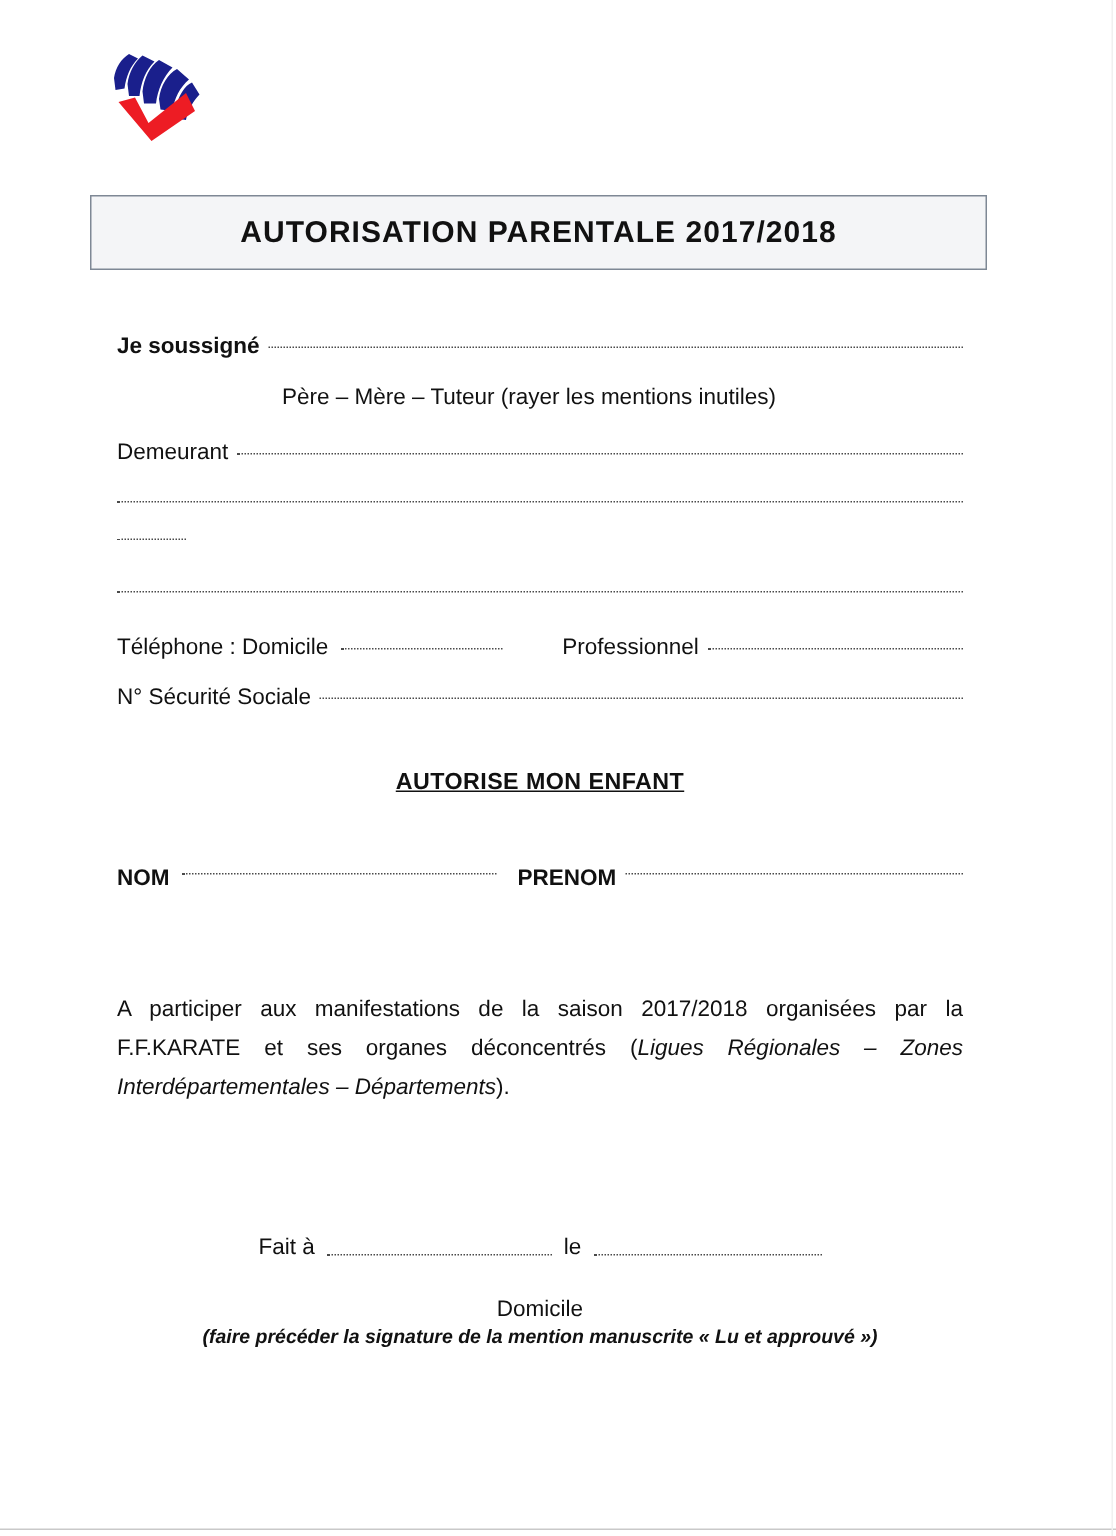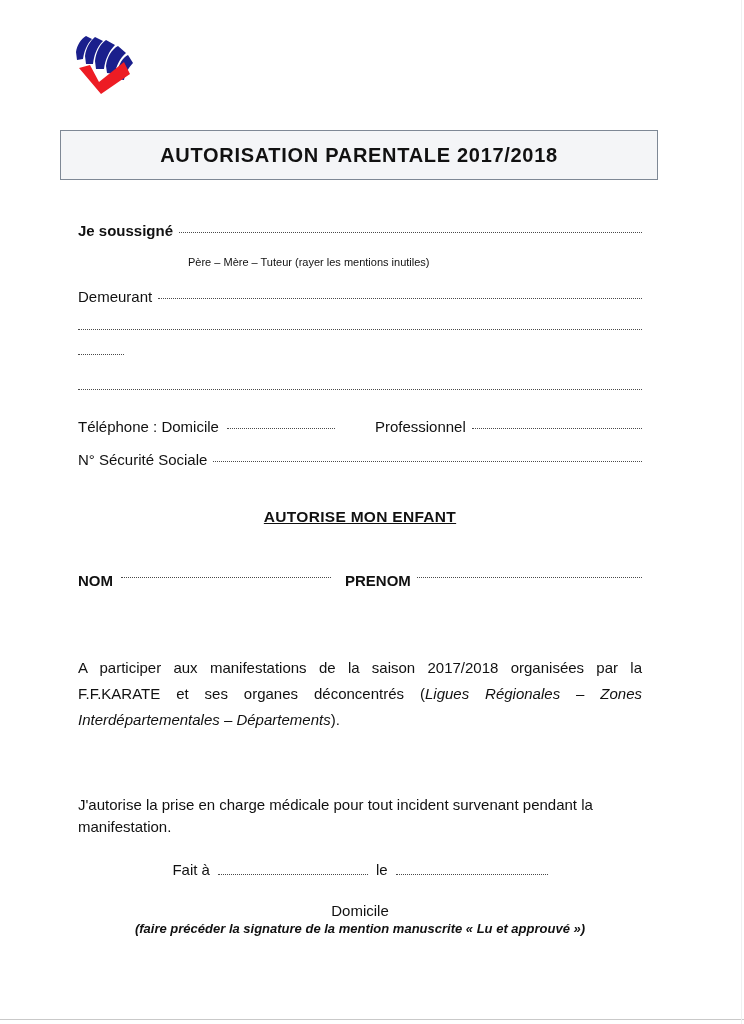--- a/index.html
+++ b/index.html
@@ -130,21 +130,21 @@
 
   .gap-16 { height: 16px; }
   .gap-20 { height: 20px; }
   .gap-24 { height: 24px; }
   .gap-28 { height: 28px; }
   .gap-34 { height: 34px; }
   .gap-40 { height: 40px; }
   .gap-46 { height: 46px; }
 
   .sub-note {
-    font-size: 11px;
+    font-size: 15px;
     color: #111;
     margin-left: 110px;
     margin-top: 17px;
     white-space: nowrap;
   }
 
   .dots-line-full {
     width: 100%;
     border-bottom: 1.5px dotted #4a4a4a;
     height: 0;
@@ -340,21 +340,20 @@
     <div class="gap-46"></div>
     <div class="gap-20"></div>
 
     <p class="para" style="margin:0;">
       <span>A participer aux manifestations de la </span><b>saison 2017/2018</b><span> organisées par la F.F.KARATE et ses organes déconcentrés (</span><i>Ligues Régionales – Zones Interdépartementales – Départements</i><span>).</span>
     </p>
 
     <div class="gap-46"></div>
     <div class="gap-16"></div>
 
-    <p class="para-left" style="margin:0;">J'autorise la prise en charge médicale pour tout incident survenant pendant la manifestation.</p>
 
     <div class="gap-24"></div>
 
     <div class="fait-row">
       <span class="lbl">Fait à</span>
       <span class="dots-ville"></span>
       <span class="lbl">le</span>
       <span class="dots-date"></span>
     </div>
 

